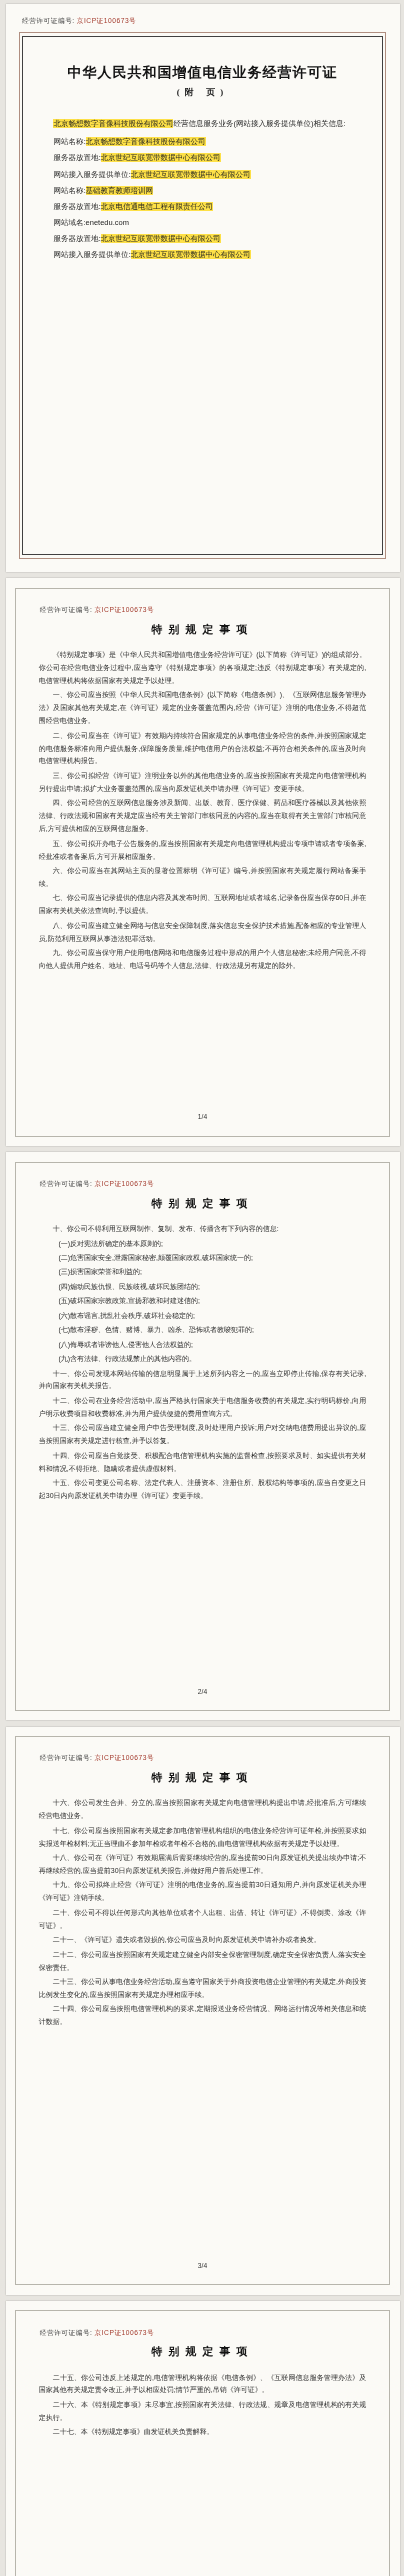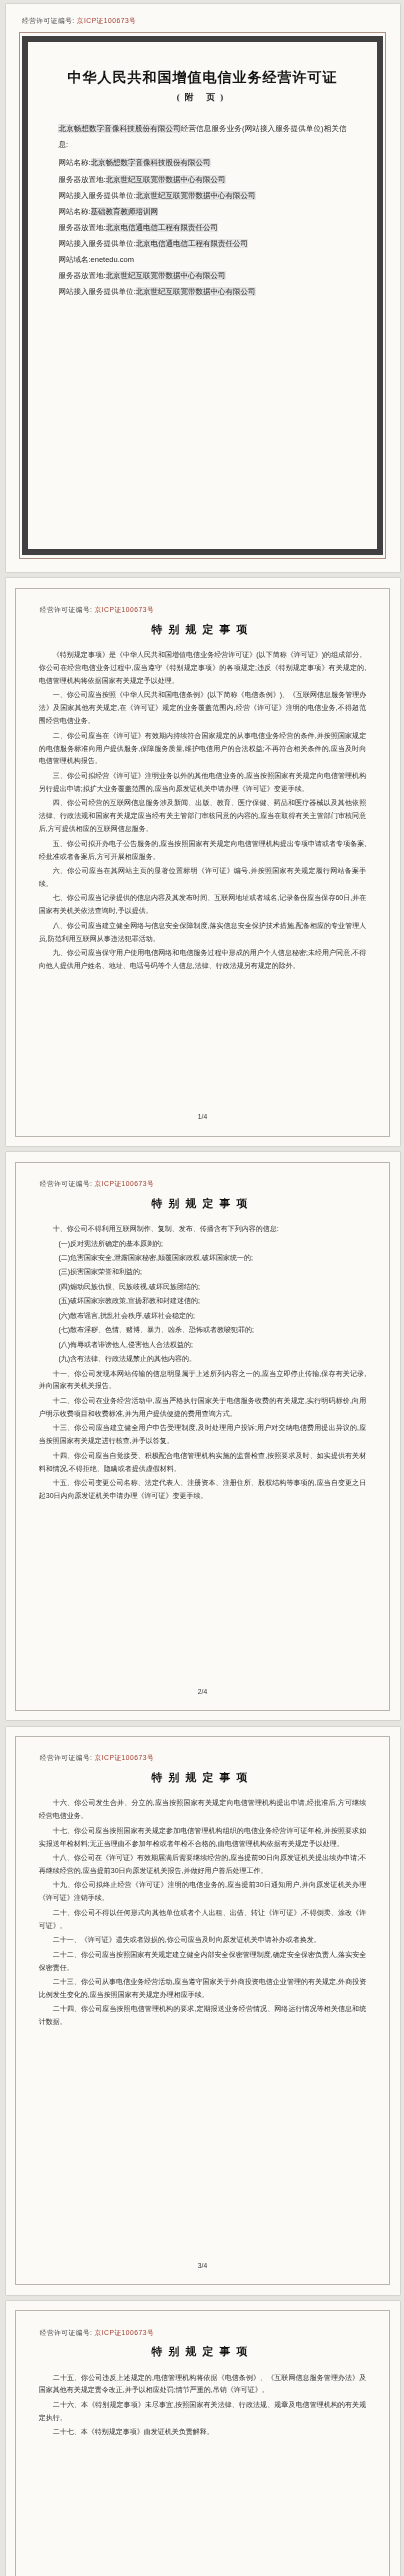--- a/index.html
+++ b/index.html
@@ -32,21 +32,21 @@
 
   
   .frame {
     position: absolute;
     top: 28px; left: 13.4px; right: 13.4px; bottom: 13.4px;
     border: 0.5px solid #b08e80;
     padding: 2.6px;
     box-sizing: border-box;
   }
   .frame-in {
-    border: 6px solid #404040;
+    border: 1px solid #404040;
     height: 100%;
     box-sizing: border-box;
     padding: 18.5px 30px 0;
   }
   .cert-title {
     font-family: "Liberation Serif", "DejaVu Serif", serif;
     font-size: 14px;
     font-weight: bold;
     text-align: center;
     color: #141414;
@@ -62,21 +62,21 @@
     margin: 0 0 17.5px;
     font-weight: bold;
   }
   .intro, .entry-line {
     font-size: 7.5px;
     line-height: 2.15;
     color: #1f1f1f;
     text-align: justify;
   }
   .intro { margin: 0 0 2.1px; }
-  .hl { background: #e5e5e5; }
+  .hl { background: #fde047; }
 
   
   .thin-frame {
     position: absolute;
     inset: 9.3px;
     border: 0.5px solid #b7b5ac;
     box-sizing: border-box;
     padding: 0 23px;
   }
   .page-prov .page-head { top: 17.5px; left: 24px; }
@@ -137,23 +137,20 @@
 
             <div class="entry-line">
               <span class="entry-label">网站名称:</span><span class="entry-value hl">基础教育教师培训网</span>
             </div>
 
 
             <div class="entry-line">
               <span class="entry-label">服务器放置地:</span><span class="entry-value hl">北京电信通电信工程有限责任公司</span>
             </div>
 
-            <div class="entry-line">
-              <span class="entry-label">网站接入服务提供单位:</span><span class="entry-value hl">北京电信通电信工程有限责任公司</span>
-            </div>
 
 
             <div class="entry-line">
               <span class="entry-label">网站域名:</span><span class="entry-value">enetedu.com</span>
             </div>
 
             <div class="entry-line">
               <span class="entry-label">服务器放置地:</span><span class="entry-value hl">北京世纪互联宽带数据中心有限公司</span>
             </div>
 

